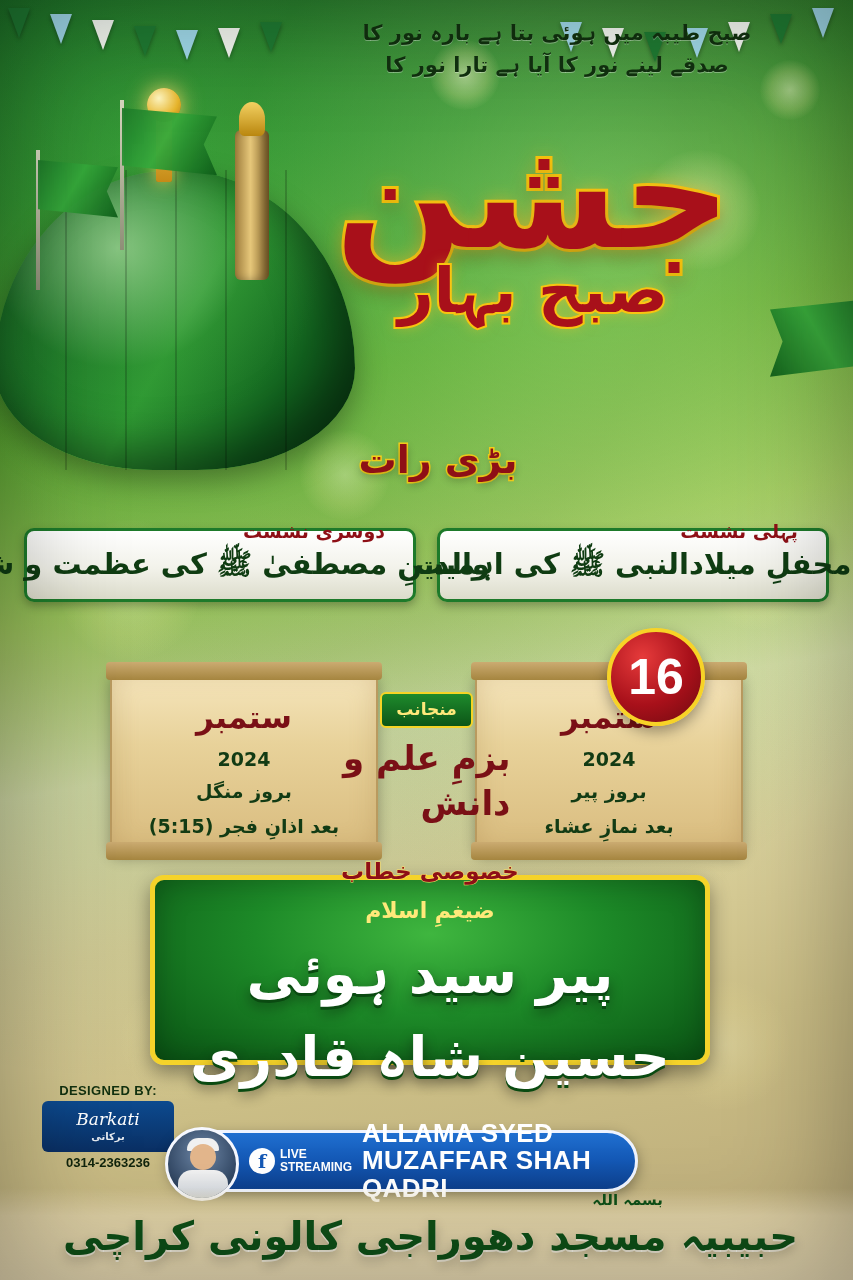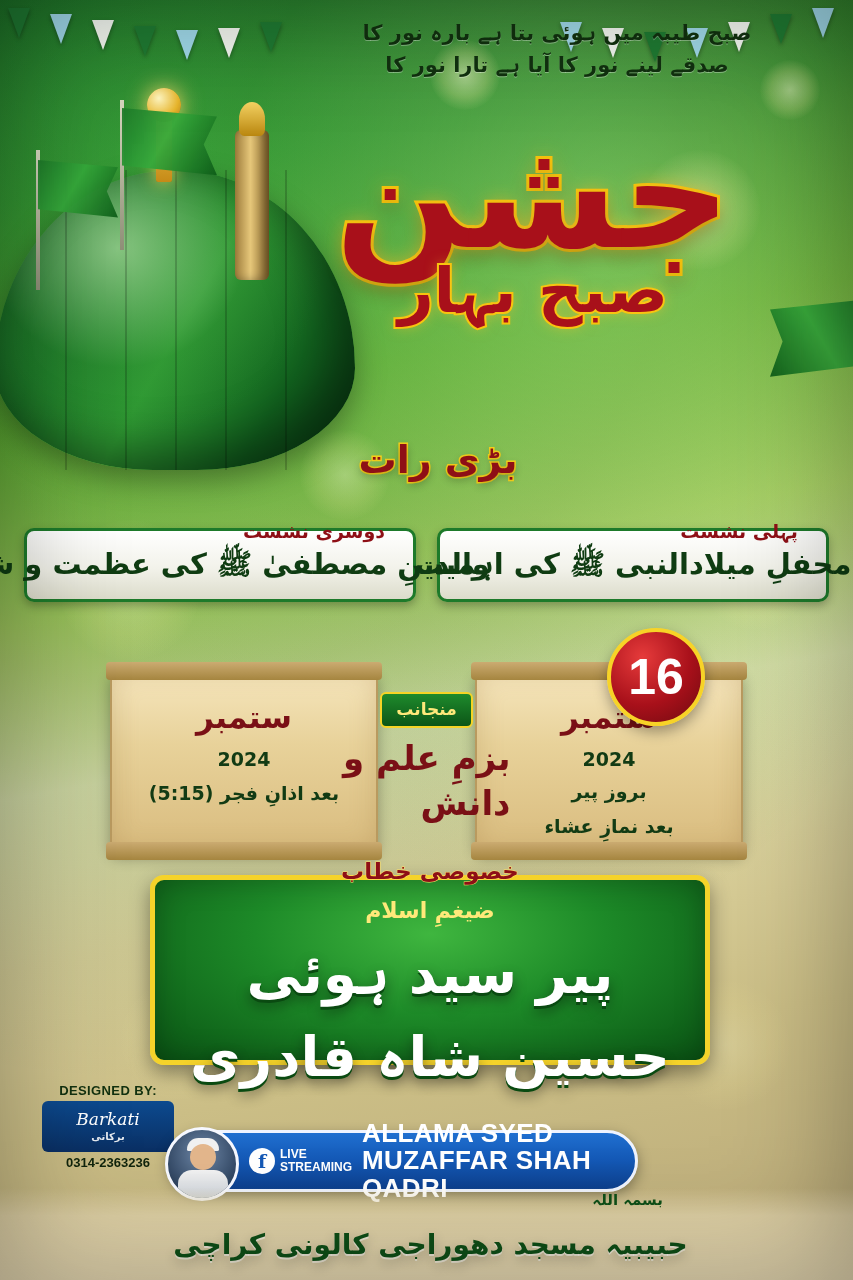--- a/index.html
+++ b/index.html
@@ -257,21 +257,21 @@
   .live-text { color: #fff; font-size: 12px; font-weight: bold; line-height: 1.05; text-align: left; }
   .live-name { color: #fff; font-size: 26px; font-weight: bold; line-height: 1.05; letter-spacing: .4px; }
 
   
   .bottom-strip {
     position: absolute; left: 0; bottom: 0; width: 853px; height: 92px;
     background: linear-gradient(180deg, rgba(226,210,168,0.0) 0%, rgba(226,212,170,0.85) 30%, #e7d9b2 100%);
   }
   .mosque-name {
     position: absolute; left: 0; right: 0; bottom: 14px; text-align: center;
-    font-size: 28px; color: #0e4f17;
+    font-size: 40px; color: #0e4f17;
     text-shadow: 0 2px 0 #ffffff88, 0 5px 12px rgba(0,0,0,0.25);
     padding-left: 8px;
   }
   .mosque-logo {
     position: absolute; right: 190px; bottom: 72px;
     font-size: 15px; color: #0e4f17; text-align: center; line-height: 1.1;
   }
   .vignette {
     position: absolute; inset: 0; pointer-events: none;
     box-shadow: inset 0 0 120px rgba(0,0,0,0.35);
@@ -356,20 +356,21 @@
         <div class="scroll-day urdu">بروز پیر</div>
         <div class="scroll-time urdu">بعد نمازِ عشاء</div>
       </div>
     </div>
     <div class="day-badge right">16</div>
 
     <div class="scroll left">
       <div class="scroll-inner">
         <div class="scroll-month urdu">ستمبر</div>
         <div class="scroll-day urdu">2024</div>
+        <div class="scroll-day urdu">بروز منگل</div>
         <div class="scroll-time urdu">بعد اذانِ فجر (5:15)</div>
       </div>
     </div>
 
     <div class="center-chip">
       <div class="chip-top urdu">منجانب</div>
       <div class="chip-text urdu">بزمِ علم و دانش</div>
     </div>
   </div>
 

